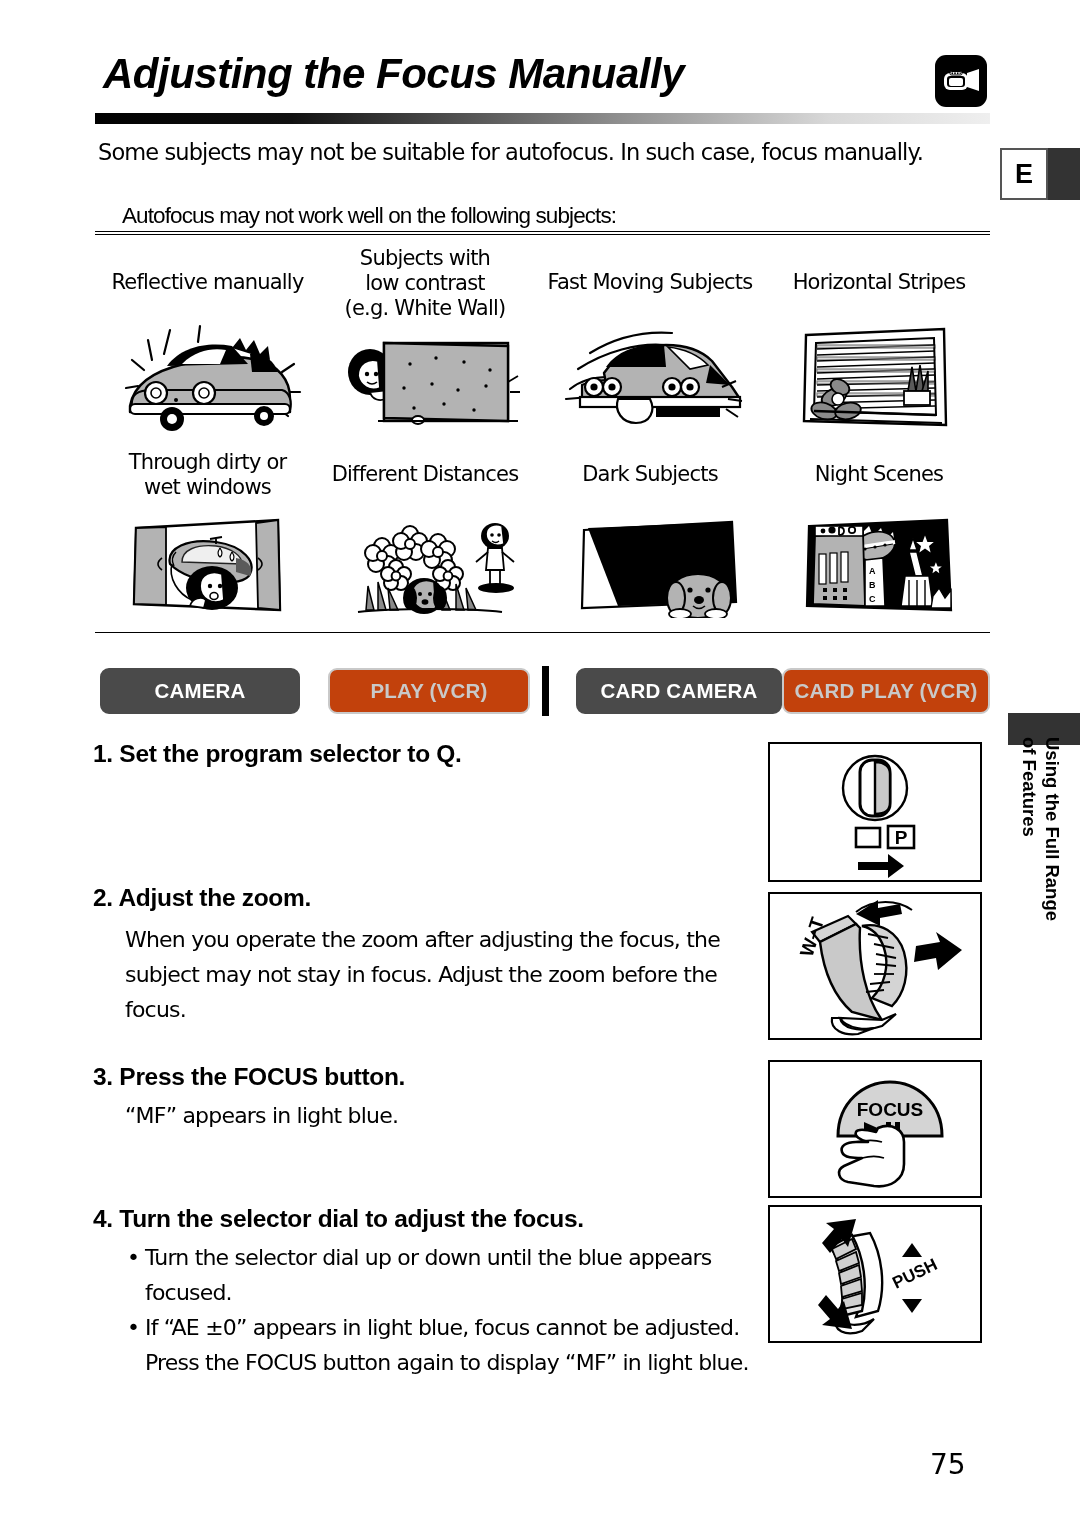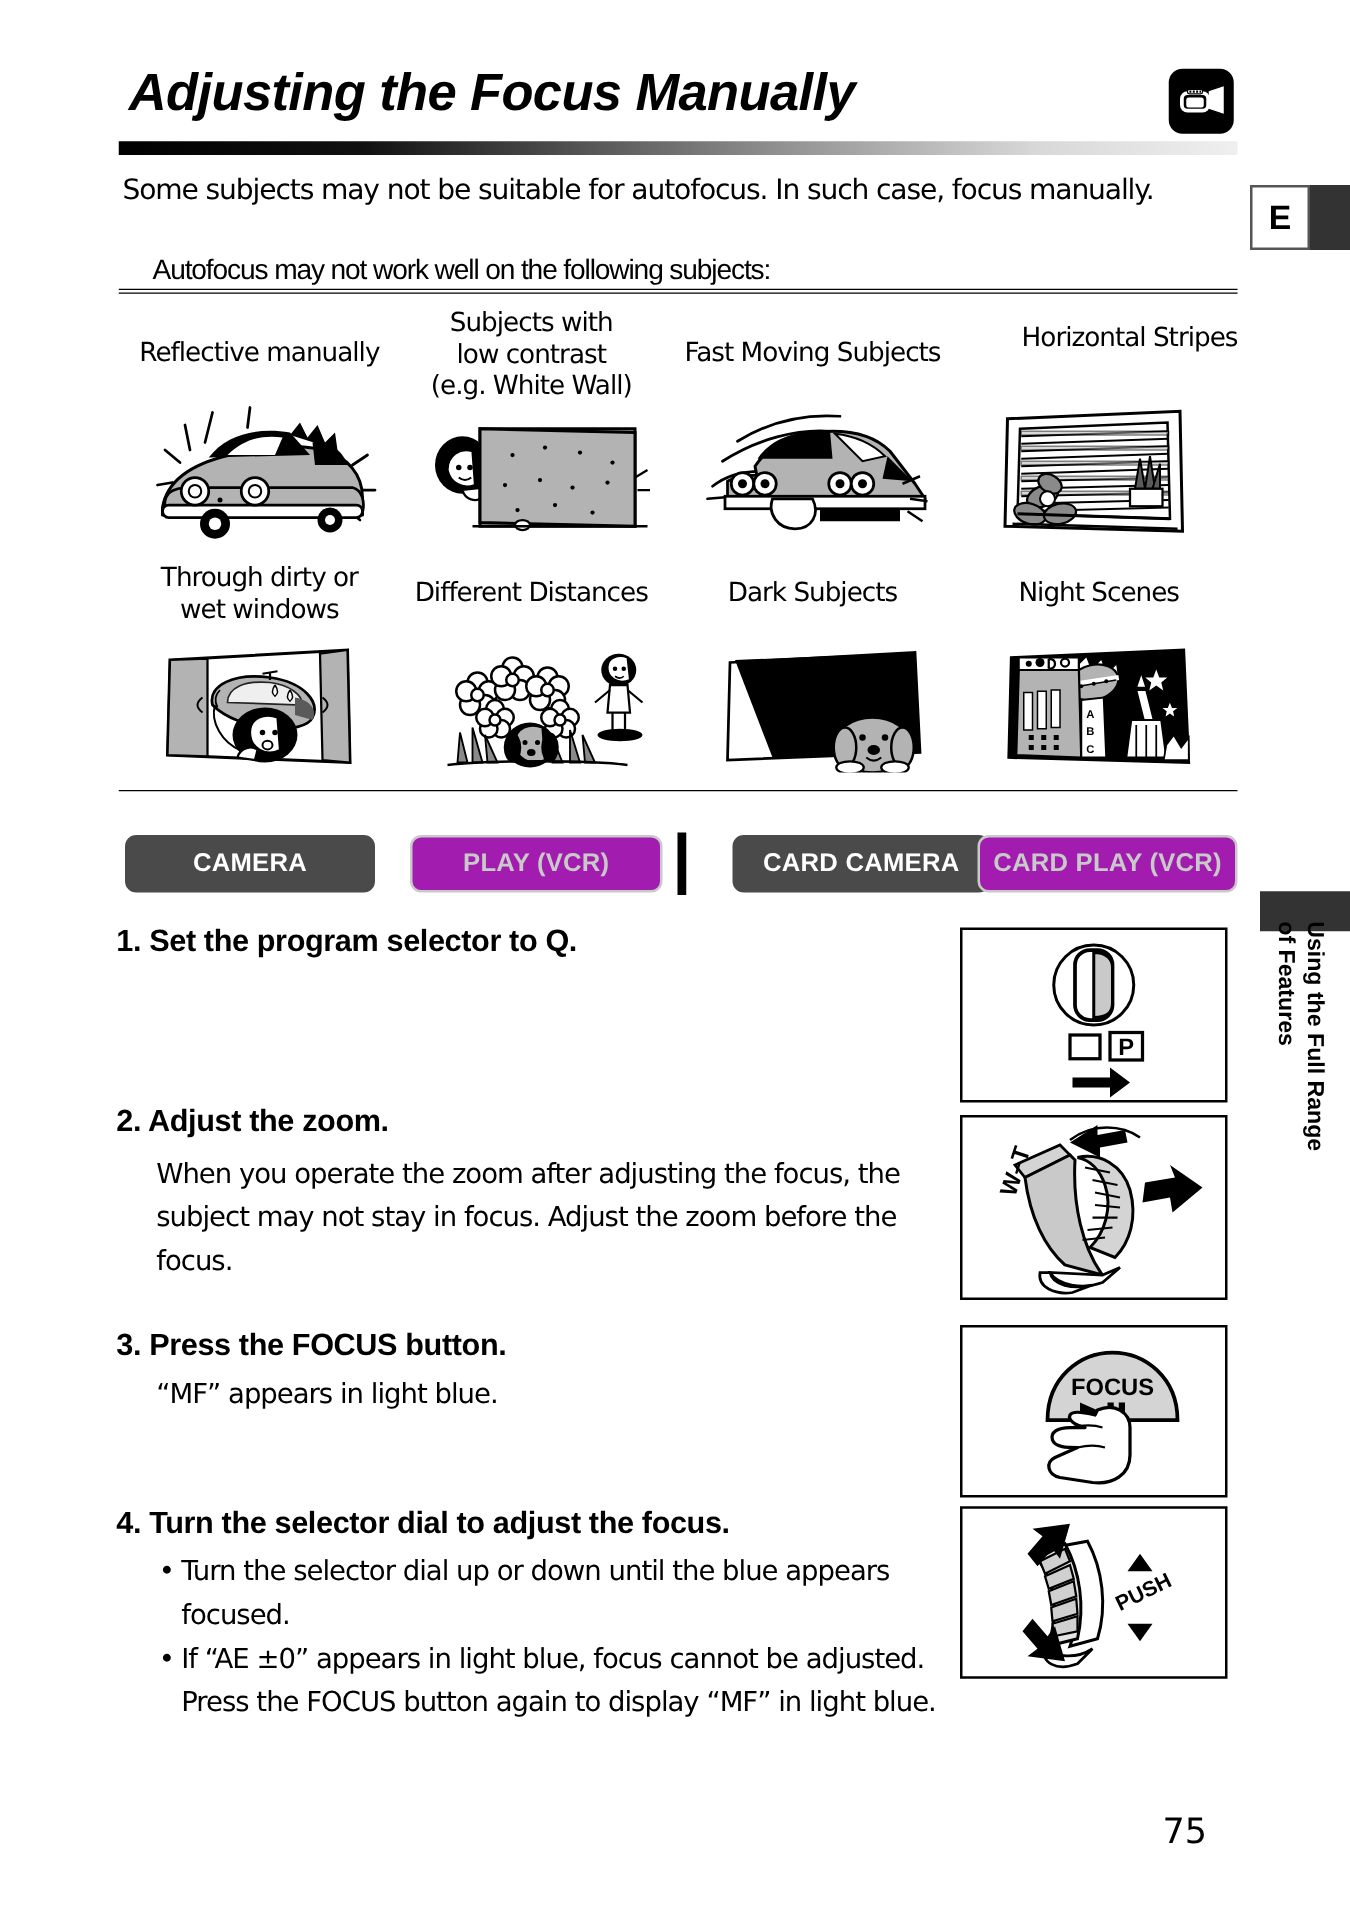--- a/index.html
+++ b/index.html
@@ -84,21 +84,21 @@
   
   .tabs { position: absolute; left: 100px; top: 668px; width: 890px; height: 46px; padding-left: 36px; }
   .tab {
     position: absolute; top: 0; height: 46px;
     border-radius: 9px;
     display: flex; align-items: center; justify-content: center;
     font-size: 20.5px; font-weight: bold; letter-spacing: 0.2px;
     font-family: "Liberation Sans", sans-serif;
   }
   .tab.on  { background: #4a4a4a; color: #fff; border: 2px solid #4a4a4a; }
-  .tab.off { background: #a21caf; color: #c9c9c9; border: 2.5px solid #c9c9c9; }
+  .tab.off { background: #c2410c; color: #c9c9c9; border: 2.5px solid #c9c9c9; }
   .tab-div {
     position: absolute; top: -2px; left: 442px;
     width: 7px; height: 50px; background: #000;
   }
 
   
   .step-h {
     position: absolute; font-size: 24.5px; font-weight: bold;
     font-family: "Liberation Sans", sans-serif;
     letter-spacing: -0.3px; white-space: nowrap;
@@ -167,21 +167,21 @@
 
   <div class="e-tab-block"></div>
   <div class="e-tab">E</div>
 
   <div class="sub-head">Autofocus may not work well on the following subjects:</div>
   <div class="hr-double" style="top:231px"></div>
 
   <div class="cell" style="left:95px;  top:270px; width:225px;">Reflective manually</div>
   <div class="cell" style="left:320px; top:246px; width:210px;">Subjects with<br>low contrast<br>(e.g. White Wall)</div>
   <div class="cell" style="left:530px; top:270px; width:240px;">Fast Moving Subjects</div>
-  <div class="cell" style="left:768px; top:258px; width:222px;text-align:right;">Horizontal Stripes</div>
+  <div class="cell" style="left:768px; top:270px; width:222px;">Horizontal Stripes</div>
 
   <div class="art" style="left:112px; top:320px;">
     <svg width="195" height="115" viewBox="0 0 195 115">
       <g stroke="#000" stroke-width="2.2" fill="none" stroke-linecap="round">
         <path d="M58 10 L52 34"></path>
           <path d="M36 20 L40 40"></path>
           <path d="M20 40 L32 50"></path>
         <path d="M14 68 L26 66"></path>
           <path d="M30 88 L40 82"></path>
         <path d="M170 52 L182 44"></path>
@@ -476,21 +476,21 @@
       <path d="M128 78 L134 70 L140 80 L146 72 L146 90 L126 90 Z" fill="#fff" stroke="#000" stroke-width="1.4"></path>
     </svg>
   </div>
 
   <div class="hr-single" style="top:632px"></div>
 
   <div class="tabs">
     <div class="tab on" style="left:0px;   width:200px;">CAMERA</div>
     <div class="tab off" style="left:228px; width:202px;">PLAY (VCR)</div>
     <div class="tab-div"></div>
-    <div class="tab on" style="left:486px; width:206px;">CARD CAMERA</div>
+    <div class="tab on" style="left:476px; width:206px;">CARD CAMERA</div>
     <div class="tab off" style="left:682px; width:208px;">CARD PLAY (VCR)</div>
   </div>
 
   <div class="step-h" style="left:93px; top:740px;">1. Set the program selector to Q.</div>
   <div class="diagram" style="top:742px; height:140px;">
     <svg width="210" height="136" viewBox="0 0 210 136">
       <circle cx="105" cy="44" r="32" fill="#fff" stroke="#000" stroke-width="2.4"></circle>
       <rect x="90" y="16" width="30" height="56" rx="12" fill="#fff" stroke="#000" stroke-width="3"></rect>
       <path d="M105 18 C116 18 120 24 120 30 L120 58 C120 66 116 70 105 70 Z" fill="#c9c9c9" stroke="#000" stroke-width="2.4"></path>
       <rect x="86" y="84" width="24" height="19" fill="#fff" stroke="#000" stroke-width="2.6"></rect>

